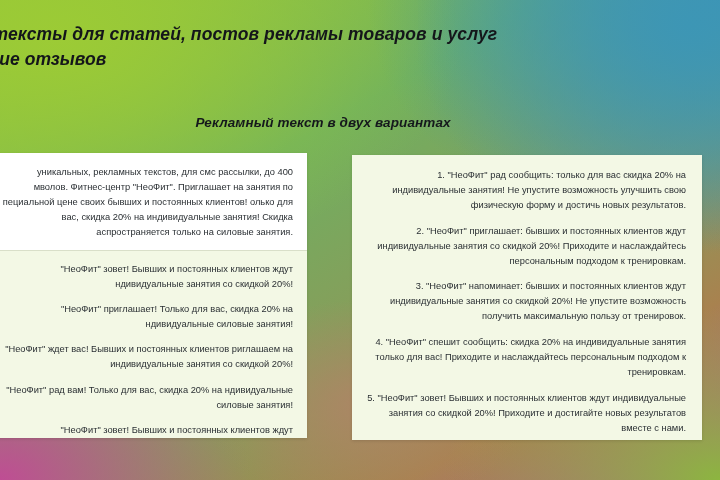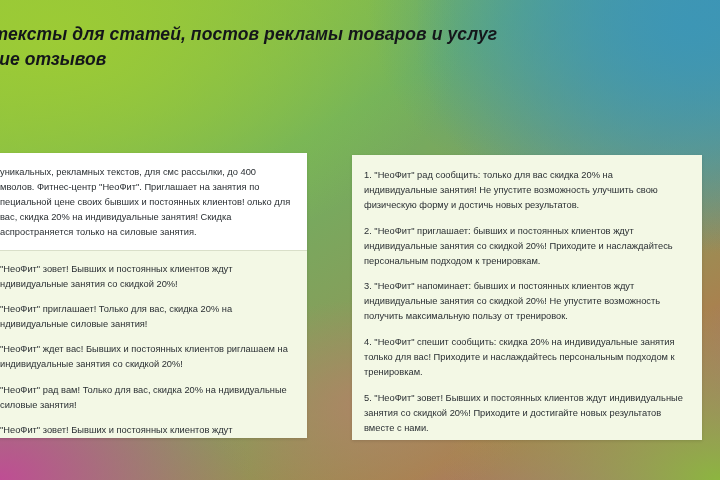--- a/index.html
+++ b/index.html
@@ -113,20 +113,21 @@
     width: 350px;
     height: 285px;
     background: #f3f8e5;
     padding: 13px 16px 10px 12px;
   }
 
   .body-text {
     font-size: 9.3px;
     line-height: 1.62;
     color: #2a2f33;
+    text-align: right;
   }
 
   .para { margin: 0 0 9px 0; }
   .para:last-child { margin-bottom: 0; }
 
   #panel-left .section-white .para { margin-bottom: 0; }
   #panel-left .section-green .para { margin-bottom: 10px; }
   #panel-left .section-green .para:last-child { margin-bottom: 0; }
 
   #panel-right .para { margin-bottom: 10.5px; }
@@ -138,20 +139,21 @@
 <div id="backdrop">
   <div class="teal-blend"></div>
   <div class="warm-blend"></div>
 </div>
 
 <div id="page">
 
   <div class="headline">кие тексты для статей, постов рекламы товаров и услуг
 исание отзывов</div>
 
+  <div class="subhead">Рекламный текст в двух вариантах</div>
 
   <div class="panel" id="panel-left">
 
     <div class="section-white">
       <p class="body-text para">уникальных, рекламных текстов, для смс рассылки, до 400 мволов. Фитнес-центр "НеоФит". Приглашает на занятия по пециальной цене своих бывших и постоянных клиентов! олько для вас, скидка 20% на индивидуальные занятия! Скидка аспространяется только на силовые занятия.</p>
     </div>
 
     <div class="section-green">
       <p class="body-text para">"НеоФит" зовет! Бывших и постоянных клиентов ждут ндивидуальные занятия со скидкой 20%!</p>
       <p class="body-text para">"НеоФит" приглашает! Только для вас, скидка 20% на ндивидуальные силовые занятия!</p>

